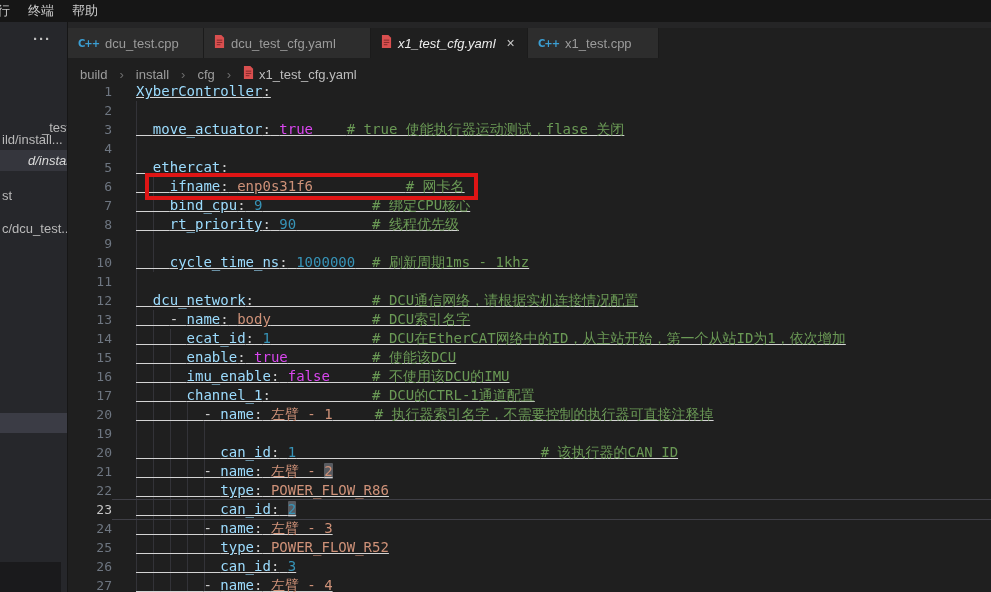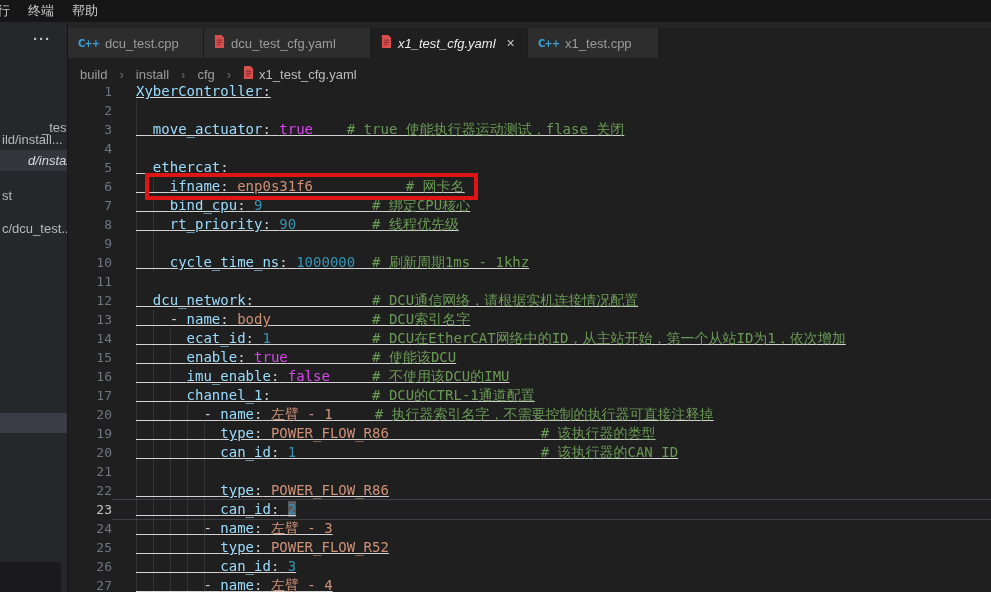--- a/index.html
+++ b/index.html
@@ -151,23 +151,23 @@
       <div class="code-line"><span class="gutter">9</span></div>
       <div class="code-line"><span class="gutter">10</span><span class="content"><span class="tk-plain">    </span><span class="tk-key">cycle_time_ns</span><span class="tk-colon">:</span><span class="tk-plain"> </span><span class="tk-number">1000000</span><span class="tk-plain">  </span><span class="tk-comment"># 刷新周期1ms - 1khz</span></span></div>
       <div class="code-line"><span class="gutter">11</span><span class="content"></span></div>
       <div class="code-line"><span class="gutter">12</span><span class="content"><span class="tk-plain">  </span><span class="tk-key">dcu_network</span><span class="tk-colon">:</span><span class="tk-plain">              </span><span class="tk-comment"># DCU通信网络，请根据实机连接情况配置</span></span></div>
       <div class="code-line"><span class="gutter">13</span><span class="content"><span class="tk-plain">    </span><span class="tk-dash">- </span><span class="tk-key">name</span><span class="tk-colon">:</span><span class="tk-plain"> </span><span class="tk-string">body</span><span class="tk-plain">            </span><span class="tk-comment"># DCU索引名字</span></span></div>
       <div class="code-line"><span class="gutter">14</span><span class="content"><span class="tk-plain">      </span><span class="tk-key">ecat_id</span><span class="tk-colon">:</span><span class="tk-plain"> </span><span class="tk-number">1</span><span class="tk-plain">            </span><span class="tk-comment"># DCU在EtherCAT网络中的ID，从主站开始，第一个从站ID为1，依次增加</span></span></div>
       <div class="code-line"><span class="gutter">15</span><span class="content"><span class="tk-plain">      </span><span class="tk-key">enable</span><span class="tk-colon">:</span><span class="tk-plain"> </span><span class="tk-bool">true</span><span class="tk-plain">          </span><span class="tk-comment"># 使能该DCU</span></span></div>
       <div class="code-line"><span class="gutter">16</span><span class="content"><span class="tk-plain">      </span><span class="tk-key">imu_enable</span><span class="tk-colon">:</span><span class="tk-plain"> </span><span class="tk-bool">false</span><span class="tk-plain">     </span><span class="tk-comment"># 不使用该DCU的IMU</span></span></div>
       <div class="code-line"><span class="gutter">17</span><span class="content"><span class="tk-plain">      </span><span class="tk-key">channel_1</span><span class="tk-colon">:</span><span class="tk-plain">            </span><span class="tk-comment"># DCU的CTRL-1通道配置</span></span></div>
       <div class="code-line"><span class="gutter">20</span><span class="content"><span class="tk-plain">        </span><span class="tk-dash">- </span><span class="tk-key">name</span><span class="tk-colon">:</span><span class="tk-plain"> </span><span class="tk-string">左臂 - 1</span><span class="tk-plain">     </span><span class="tk-comment"># 执行器索引名字，不需要控制的执行器可直接注释掉</span></span></div>
-      <div class="code-line"><span class="gutter">19</span><span class="content"><span class="tk-plain">          </span><span class="tk-key">type</span><span class="tk-colon">:</span><span class="tk-plain"> </span><span class="tk-string">POWER_FLOW_R86</span><span class="tk-plain">                  </span><span class="tk-comment"># 该执行器的类型</span></span></div>
+      <div class="code-line"><span class="gutter">19</span></div>
       <div class="code-line"><span class="gutter">20</span><span class="content"><span class="tk-plain">          </span><span class="tk-key">can_id</span><span class="tk-colon">:</span><span class="tk-plain"> </span><span class="tk-number">1</span><span class="tk-plain">                             </span><span class="tk-comment"># 该执行器的CAN ID</span></span></div>
-      <div class="code-line"><span class="gutter">21</span></div>
+      <div class="code-line"><span class="gutter">21</span><span class="content"><span class="tk-plain">        </span><span class="tk-dash">- </span><span class="tk-key">name</span><span class="tk-colon">:</span><span class="tk-plain"> </span><span class="tk-string">左臂 - </span><span class="tk-string hl">2</span></span></div>
       <div class="code-line"><span class="gutter">22</span><span class="content"><span class="tk-plain">          </span><span class="tk-key">type</span><span class="tk-colon">:</span><span class="tk-plain"> </span><span class="tk-string">POWER_FLOW_R86</span></span></div>
       <div class="code-line"><span class="gutter cur">23</span><span class="content"><span class="tk-plain">          </span><span class="tk-key">can_id</span><span class="tk-colon">:</span><span class="tk-plain"> </span><span class="tk-number hl">2</span></span></div>
       <div class="code-line"><span class="gutter">24</span><span class="content"><span class="tk-plain">        </span><span class="tk-dash">- </span><span class="tk-key">name</span><span class="tk-colon">:</span><span class="tk-plain"> </span><span class="tk-string">左臂 - 3</span></span></div>
       <div class="code-line"><span class="gutter">25</span><span class="content"><span class="tk-plain">          </span><span class="tk-key">type</span><span class="tk-colon">:</span><span class="tk-plain"> </span><span class="tk-string">POWER_FLOW_R52</span></span></div>
       <div class="code-line"><span class="gutter">26</span><span class="content"><span class="tk-plain">          </span><span class="tk-key">can_id</span><span class="tk-colon">:</span><span class="tk-plain"> </span><span class="tk-number">3</span></span></div>
       <div class="code-line"><span class="gutter">27</span><span class="content"><span class="tk-plain">        </span><span class="tk-dash">- </span><span class="tk-key">name</span><span class="tk-colon">:</span><span class="tk-plain"> </span><span class="tk-string">左臂 - 4</span></span></div>
     </div>
 </div>
 
 <div class="guide g1"></div>

